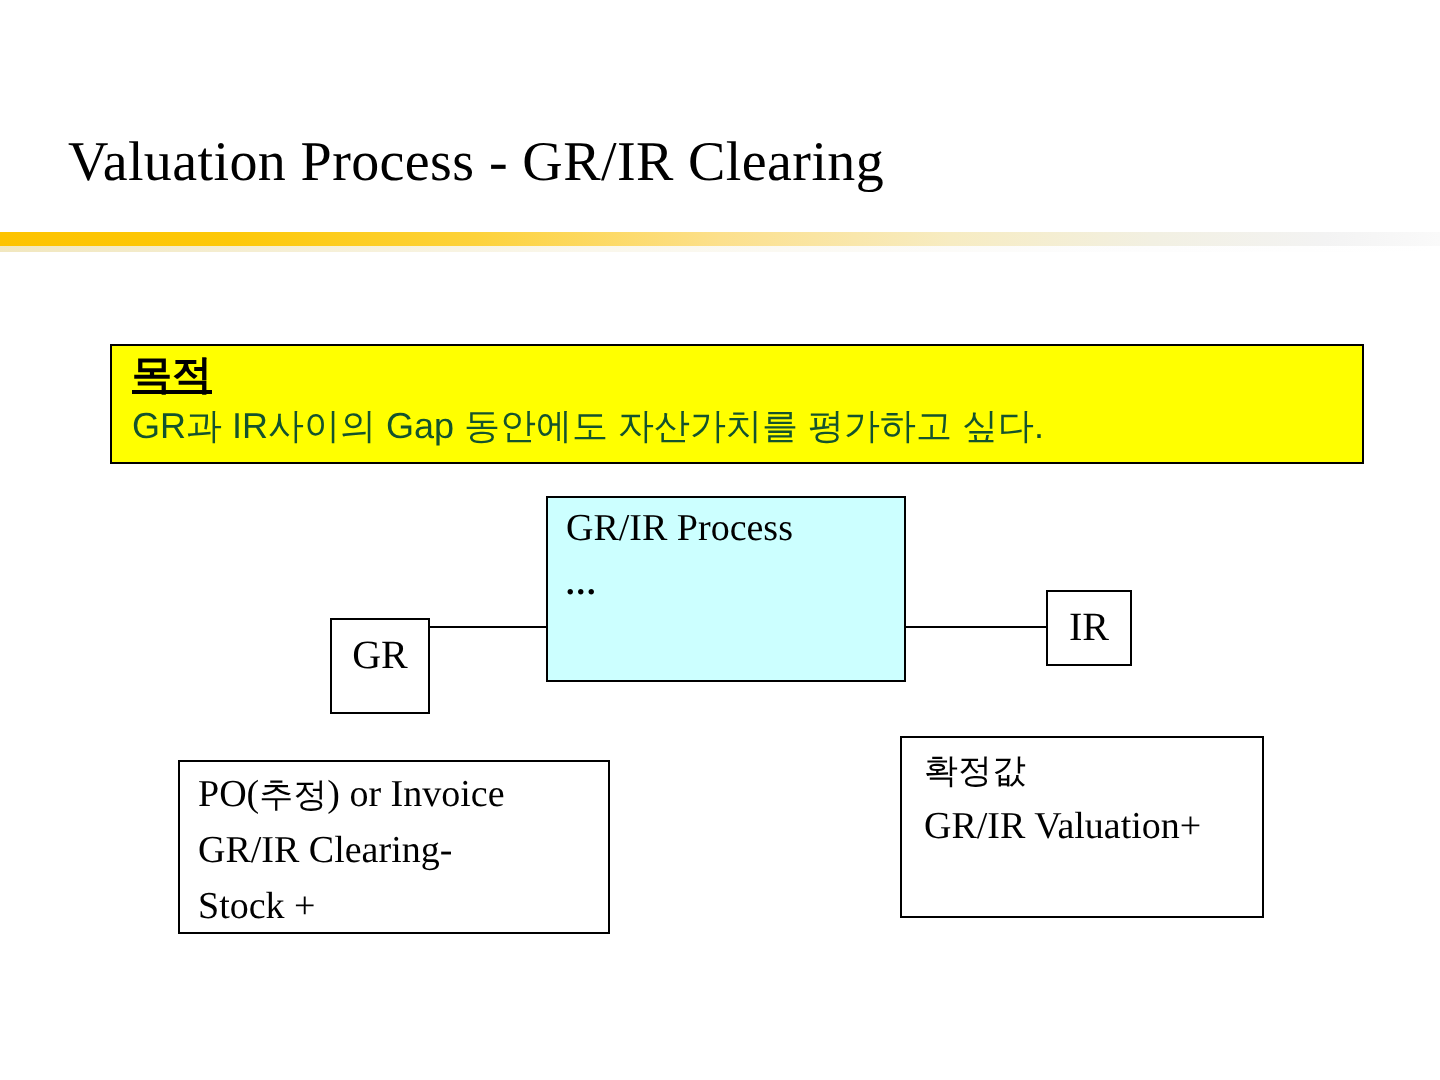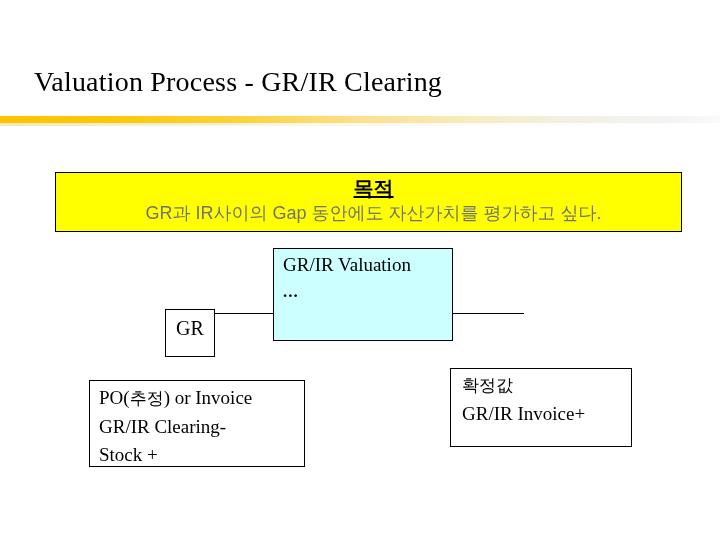--- a/index.html
+++ b/index.html
@@ -73,36 +73,35 @@
   #purpose-box {
     position: absolute;
     left: 55px;
     top: 172px;
     width: 627px;
     height: 60px;
     background: #FFFF00;
     border: 1px solid #000000;
     box-sizing: border-box;
     padding: 3px 0 0 10px;
-    text-align: center;
   }
   #purpose-heading {
     font-family: "Liberation Sans", "DejaVu Sans", sans-serif;
     font-size: 20px;
     line-height: 24px;
     font-weight: bold;
     color: #000000;
     text-decoration: underline;
     display: inline-block;
   }
   #purpose-body {
     font-family: "Liberation Sans", "DejaVu Sans", sans-serif;
     font-size: 18px;
     line-height: 26px;
-    color: #737373;
+    color: #14532d;
     white-space: nowrap;
   }
 
   
   .flow-box {
     position: absolute;
     border: 1px solid #000000;
     box-sizing: border-box;
     background: #FFFFFF;
     color: #000000;
@@ -174,21 +173,21 @@
     font-size: 19px;
     line-height: 28px;
     margin-top: 12px;
   }
   #po-box .line { white-space: nowrap; }
 
   #fixed-box {
     left: 450px;
     top: 368px;
     width: 182px;
-    height: 79px;
+    height: 91px;
     padding: 3px 0 0 11px;
     font-size: 19px;
     line-height: 28px;
   }
   #fixed-box .line { white-space: nowrap; }
   #fixed-box .ko {
     font-family: "Liberation Sans", "DejaVu Sans", sans-serif;
     font-size: 17px;
   }
   #po-box .ko-inline {
@@ -213,31 +212,34 @@
     <div id="purpose-body">GR과 IR사이의 Gap 동안에도 자산가치를 평가하고 싶다.</div>
   </div>
 
   <div class="flow-box" id="gr-box">
     <span>GR</span>
   </div>
 
   <div class="connector" id="conn-gr"></div>
 
   <div class="flow-box" id="clearing-box">
-    <div class="line">GR/IR Valuation</div>
+    <div class="line">GR/IR Process</div>
     <div class="line ellipsis">...</div>
   </div>
 
   <div class="connector" id="conn-ir"></div>
 
+  <div class="flow-box" id="ir-box">
+    <span>IR</span>
+  </div>
 
   <div class="flow-box" id="po-box">
     <div class="line"><span>PO(</span><span class="ko-inline">추정</span><span>) or Invoice</span></div>
     <div class="line">GR/IR Clearing-</div>
     <div class="line">Stock +</div>
   </div>
 
   <div class="flow-box" id="fixed-box">
     <div class="line ko">확정값</div>
-    <div class="line">GR/IR Invoice+</div>
+    <div class="line">GR/IR Valuation+</div>
   </div>
 
 </div>
 
 </body></html>

